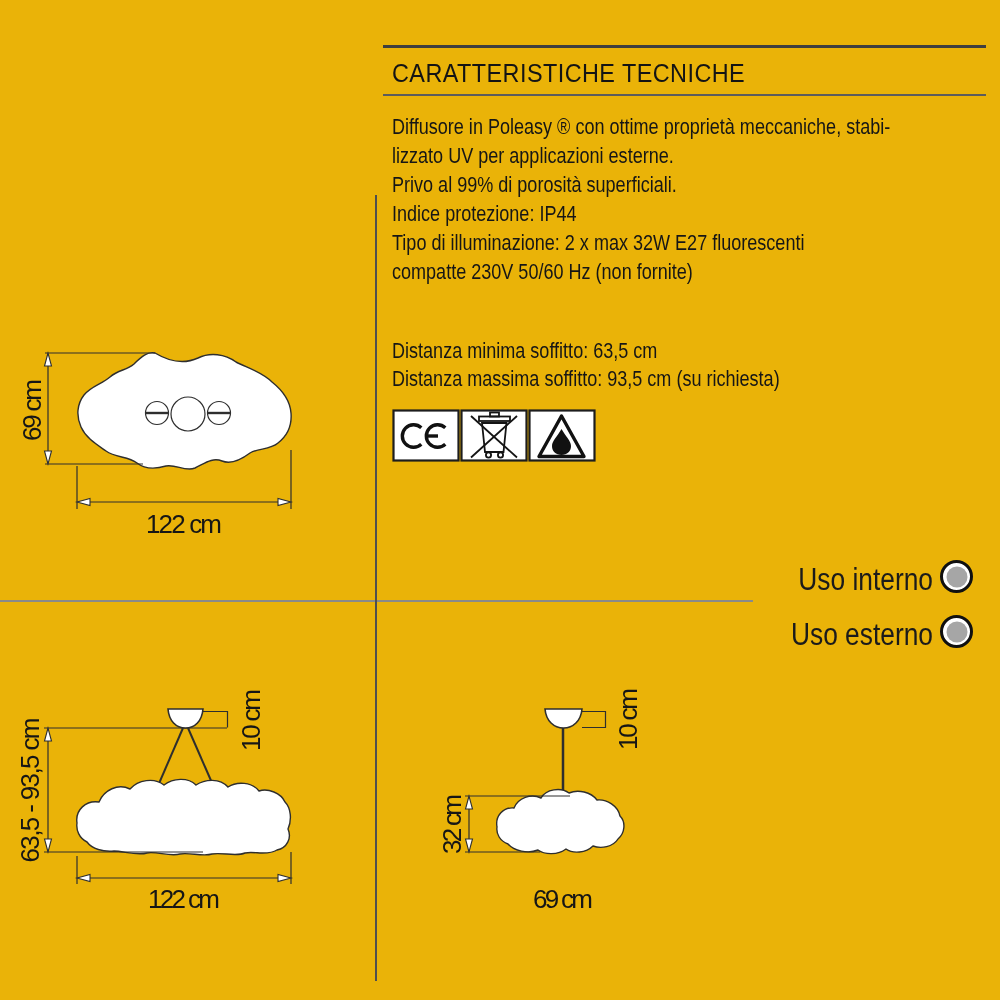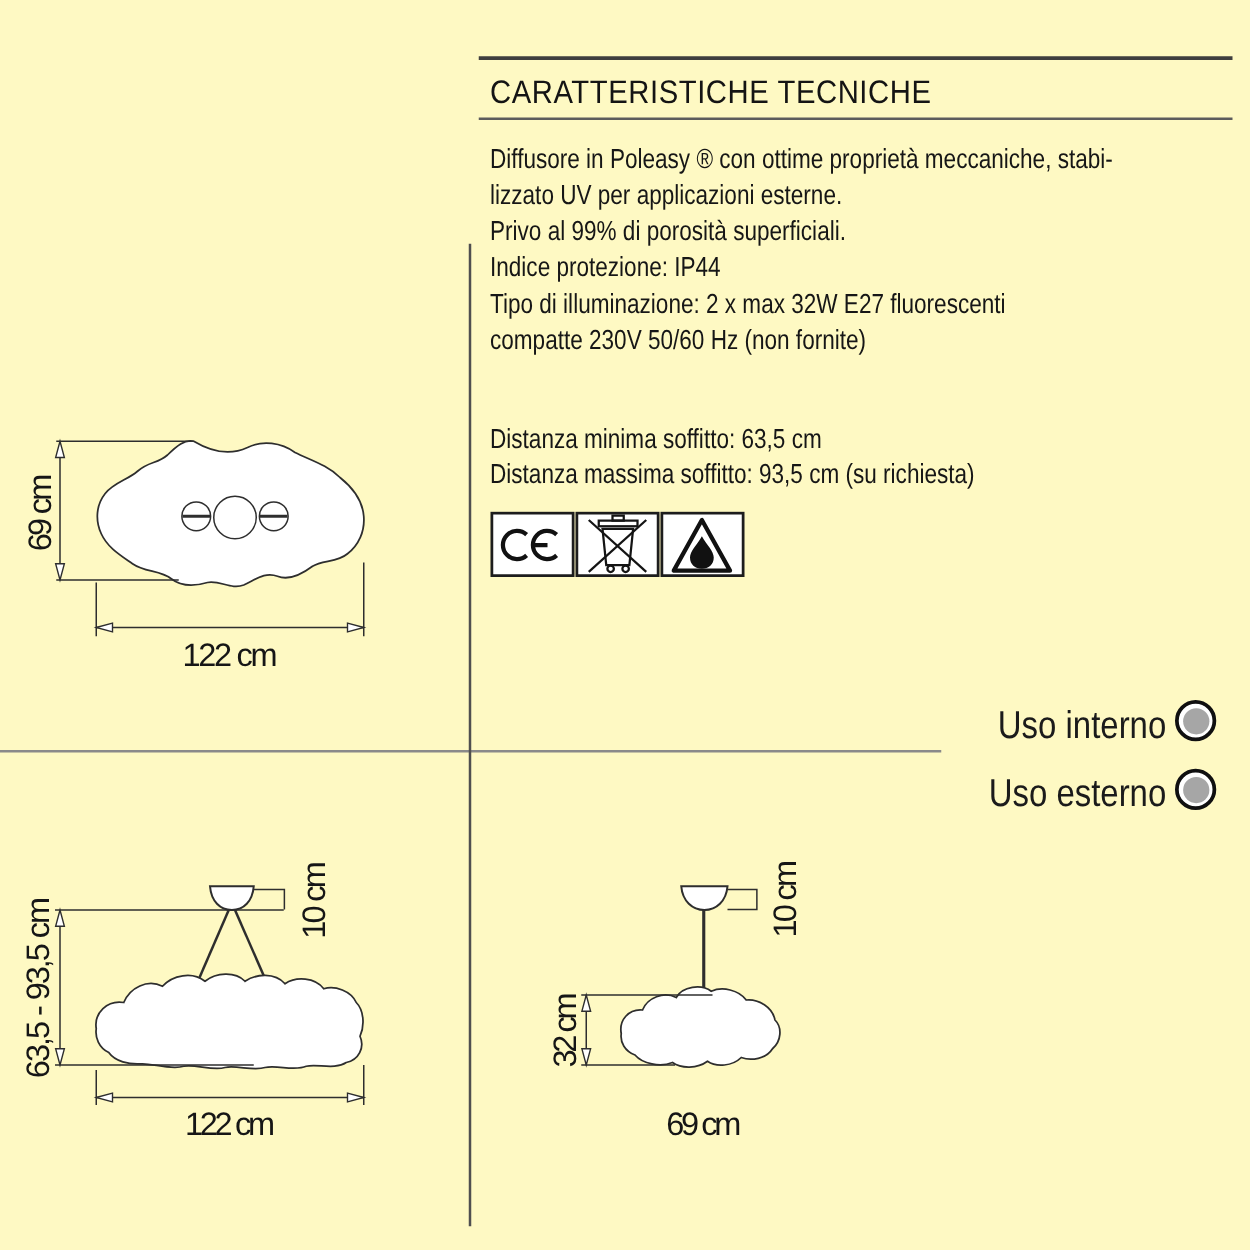--- a/index.html
+++ b/index.html
@@ -1,17 +1,17 @@
 <!DOCTYPE html>
 <html><head>
 <meta charset="utf-8">
 <style>
   html,body{margin:0;padding:0;background:#fff;}
   .page{
-    position:relative;width:1000px;height:1000px;background:#fef9c3;
+    position:relative;width:1000px;height:1000px;background:#eab308;
     font-family:"Liberation Sans",sans-serif;color:#1b1b1b;overflow:hidden;
   }
   
   .rule-top{position:absolute;left:383px;top:45px;width:603px;height:3px;background:#3f3f3f;}
   .rule-bottom{position:absolute;left:383px;top:94px;width:603px;height:2px;background:#5c5c5c;}
   .title{
     position:absolute;left:392px;top:58px;font-size:26px;color:#141414;
     letter-spacing:0.5px;white-space:nowrap;transform:scaleX(0.9);transform-origin:0 0;
   }
   

